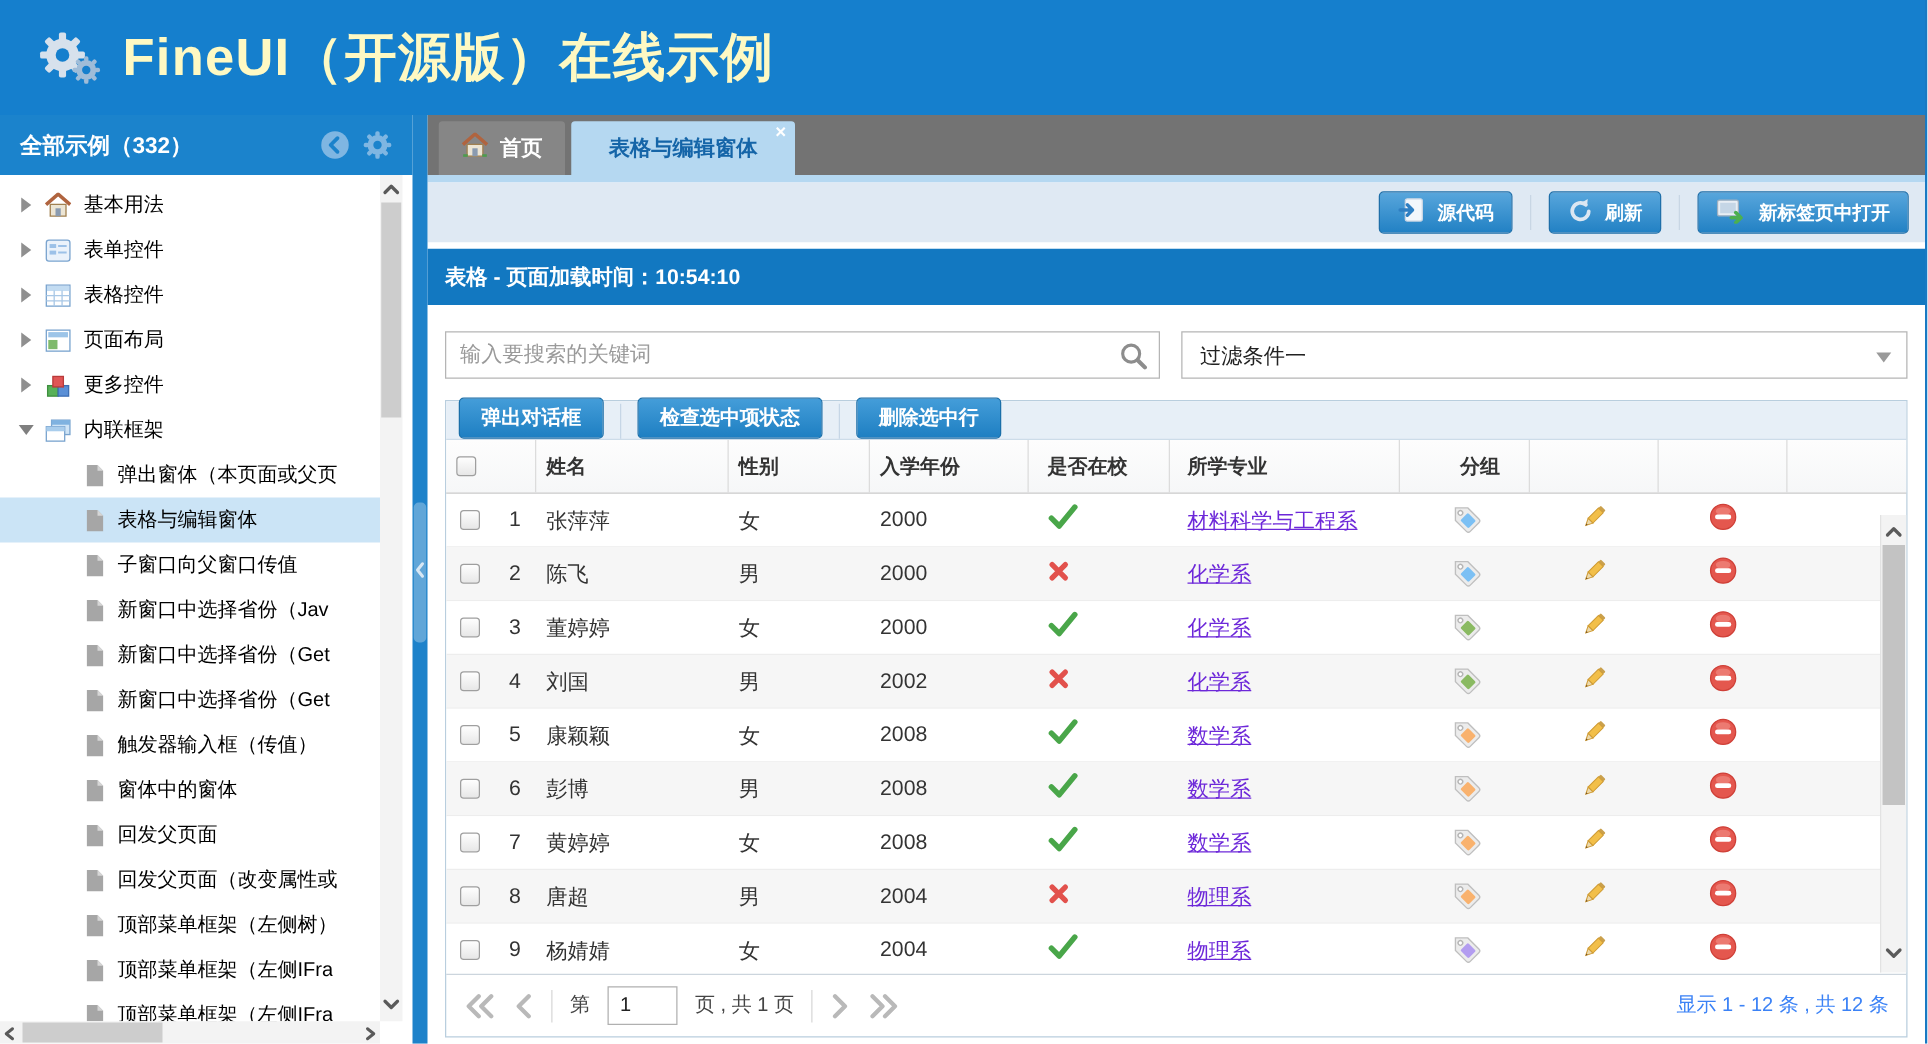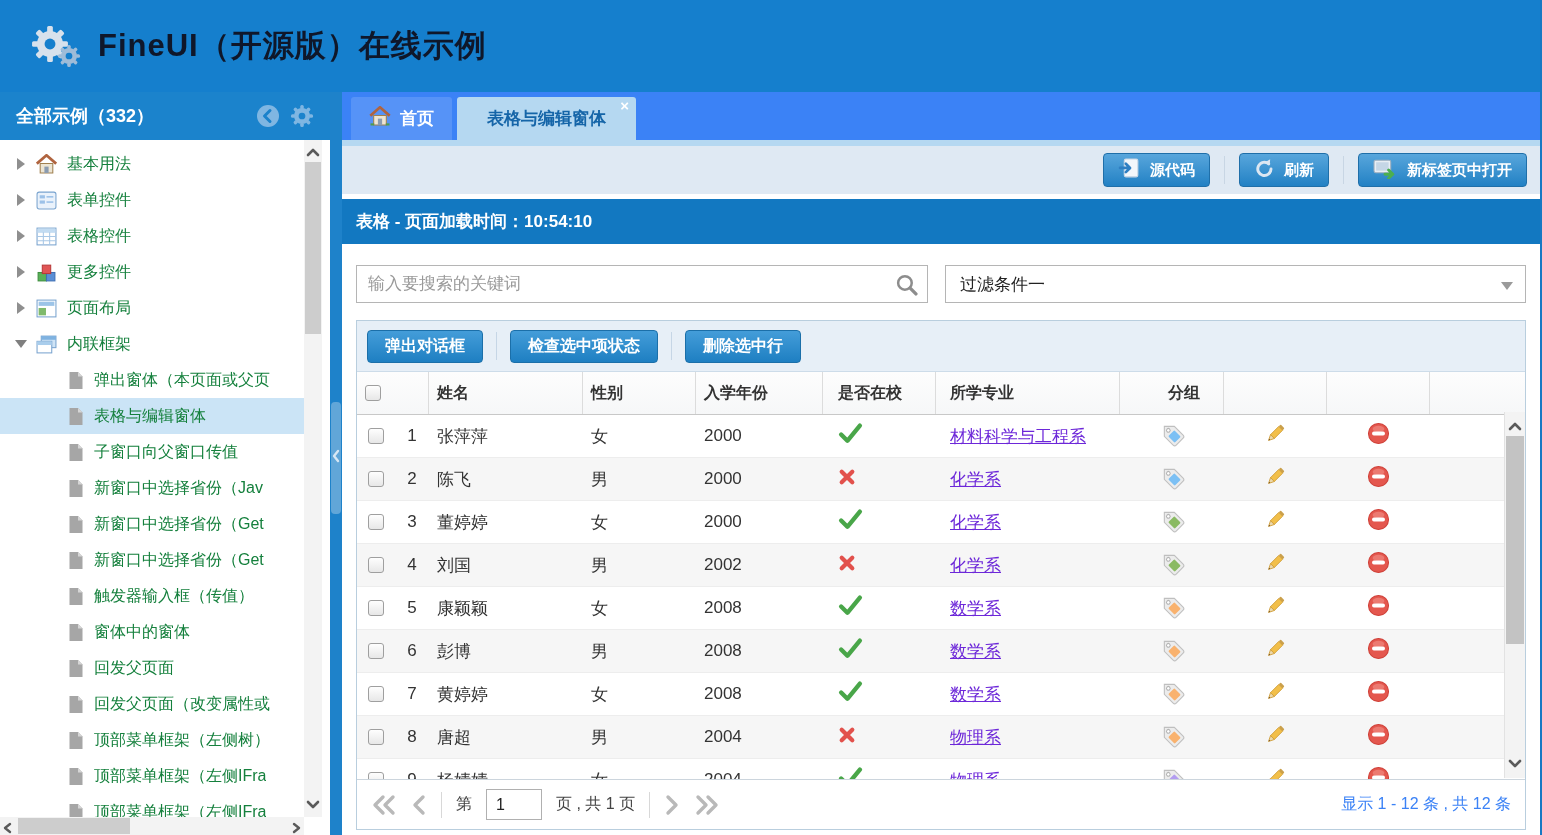--- a/index.html
+++ b/index.html
@@ -3,31 +3,31 @@
 <meta charset="utf-8">
 <style>
   * { box-sizing: border-box; margin: 0; padding: 0; }
   html,body { width:1542px; height:835px; overflow:hidden; }
   body { font-family:"Liberation Sans","DejaVu Sans",sans-serif; background:#fff; }
   .app { width:1542px; height:835px; display:flex; flex-direction:column; background:#fff; border-right:2px solid #1879c3; }
 
   
   .banner { height:92px; flex:0 0 auto; background:#157fcd; display:flex; align-items:center; padding-left:26px; }
   .banner .logo { width:56px; height:48px; display:flex; align-items:center; }
-  .banner-title { color:#0f172a; font-size:31px; font-weight:bold; margin-left:16px; letter-spacing:1px; }
+  .banner-title { color:#fef9c3; font-size:42px; font-weight:bold; margin-left:16px; letter-spacing:1px; }
 
   .layout { flex:1; display:flex; min-height:0; }
 
   
   .sidebar { width:330px; flex:0 0 auto; position:relative; background:#fff; }
   .sidebar-header { height:48px; background:#1b83cc; display:flex; align-items:center; padding:0 16px; }
   .sidebar-title { color:#fff; font-size:18px; font-weight:bold; flex:1; }
   .sidebar-header .hicon { margin-left:10px; display:flex; }
   .tree { position:absolute; top:48px; left:0; right:26px; bottom:18px; overflow:hidden; padding-top:6px; background:#fff; }
-  .tree-item { height:36px; display:flex; align-items:center; padding-left:14px; font-size:16px; color:#15803d; white-space:nowrap; }
+  .tree-item { height:36px; display:flex; align-items:center; padding-left:14px; font-size:16px; color:#000000; white-space:nowrap; }
   .tree-item.selected { background:#cbe4f6; }
   .tree-arrow { width:14px; height:14px; margin-right:8px; display:inline-flex; align-items:center; justify-content:center; flex:0 0 auto; }
   .tri-right { width:0; height:0; border-top:6px solid transparent; border-bottom:6px solid transparent; border-left:8px solid #8f8f8f; }
   .tri-down  { width:0; height:0; border-left:6px solid transparent; border-right:6px solid transparent; border-top:8px solid #7f7f7f; }
   .tree-icon { margin-right:10px; display:inline-flex; flex:0 0 auto; }
   .tree-item.child { padding-left:68px; }
   .tree-label { overflow:hidden; }
 
   
   .vscroll { position:absolute; top:48px; right:8px; width:18px; bottom:18px; background:#f3f3f3; }
@@ -38,21 +38,21 @@
   .hscroll .thumb { position:absolute; left:18px; top:1px; bottom:1px; width:112px; background:#cdcdcd; }
   .hscroll .sarrow-l { position:absolute; left:2px; top:3px; }
   .hscroll .sarrow-r { position:absolute; right:2px; top:3px; }
 
   
   .splitter { width:12px; flex:0 0 auto; background:#1e82ca; position:relative; }
   .splitter .handle { position:absolute; top:310px; left:1px; width:10px; height:112px; background:#61a6d8; border-radius:4px; display:flex; align-items:center; justify-content:center; }
 
   
   .main { flex:1; display:flex; flex-direction:column; min-width:0; background:#fff; }
-  .tabstrip { height:48px; flex:0 0 auto; background:#3b82f6; display:flex; align-items:flex-end; padding-left:9px;text-align:center; }
+  .tabstrip { height:48px; flex:0 0 auto; background:#737373; display:flex; align-items:flex-end; padding-left:9px;text-align:center; }
   .tab { height:43px; display:flex; align-items:center; font-size:17px; font-weight:bold; border-radius:3px 3px 0 0; }
   .tab-home { background:rgba(255,255,255,0.14); color:#fff; padding:0 18px; margin-right:5px; gap:9px; }
   .tab-active { background:#b5d8f1; color:#1565a8; padding:0 30px; position:relative; }
   .tab-close { position:absolute; top:1px; right:7px; color:#fff; font-size:15px; font-weight:bold; line-height:16px; }
   .understrip { height:6px; flex:0 0 auto; background:#b5d8f1; }
 
   .toolbar { height:48px; flex:0 0 auto; background:#dfe9f3; display:flex; align-items:center; justify-content:flex-end; padding-right:13px; }
   .tbtn { height:34px; display:flex; align-items:center; gap:9px; padding:0 14px; color:#fff; font-size:15px; font-weight:bold;
           background:linear-gradient(#58a6dc,#2281c4); border:1px solid #1f6fa9; border-radius:4px; }
   .tsep { width:1px; height:28px; background:#c8d6e4; margin:0 14px; }
@@ -62,21 +62,21 @@
   .content { flex:1; min-height:0; padding:21px 14px 0 14px; display:flex; flex-direction:column; }
   .search-row { height:38px; flex:0 0 auto; display:flex; gap:17px; }
   .search-box { width:572px; position:relative; }
   .search-box input { width:100%; height:38px; border:1px solid #b5b5b5; font-size:17px; padding:0 44px 0 11px; color:#333; outline:none; font-family:inherit; }
   .search-box input::placeholder { color:#9a9a9a; }
   .search-box .mag { position:absolute; right:10px; top:8px; }
   .filter { flex:1; height:38px; border:1px solid #b5b5b5; display:flex; align-items:center; padding:0 14px; font-size:17px; color:#222; position:relative; background:#fff; }
   .filter .arrow { position:absolute; right:12px; top:16px; width:0; height:0; border-left:6px solid transparent; border-right:6px solid transparent; border-top:8px solid #9a9a9a; }
 
   .grid-panel { margin-top:17px; height:510px; flex:0 0 auto; border:1px solid #b9cede; background:#fff; display:flex; flex-direction:column; position:relative; }
-  .grid-toolbar { height:51px; flex:0 0 auto; background:#e7eff7; border-bottom:1px solid #cddce9; display:flex; align-items:center; padding-left:10px; }
+  .grid-toolbar { height:31px; flex:0 0 auto; background:#e7eff7; border-bottom:1px solid #cddce9; display:flex; align-items:flex-end; padding-left:10px; }
   .gbtn { height:33px; display:flex; align-items:center; padding:0 17px; color:#fff; font-size:16px; font-weight:bold;
           background:linear-gradient(#449dd9,#1e7fc2); border:1px solid #1b6fa9; border-radius:4px; }
   .gsep { width:1px; height:28px; background:#c6d6e6; margin:0 13px; }
 
   .thead { height:43px; flex:0 0 auto; display:flex; background:linear-gradient(#fdfdfd,#f6f7f8); border-bottom:1px solid #c8c8c8; }
   .th { display:flex; align-items:center; font-size:16px; font-weight:bold; color:#333; border-right:1px solid #dcdcdc; height:100%; }
   .th.c-fill { border-right:none; }
   .tbody { flex:1; min-height:0; overflow:hidden; }
   .row { height:43px; display:flex; align-items:center; border-bottom:1px solid #ededed; background:#fff; }
   .row.alt { background:#f6f6f6; }
@@ -210,40 +210,40 @@
                 <path d="M1 9 H19 M1 13 H19 M7 5 V17 M13 5 V17" stroke="#a9c8e6"></path>
               </svg>
             </span>
             <span class="tree-label">表格控件</span>
           </div>
           <div class="tree-item">
             <span class="tree-arrow">
               <span class="tri-right"></span>
             </span>
             <span class="tree-icon">
+              <svg width="21" height="19" viewBox="0 0 20 18">
+                <rect x="1" y="1" width="18" height="16" fill="#fff" stroke="#7aa4cf"></rect>
+                <rect x="2.5" y="2.5" width="15" height="4" fill="#9cc4e8"></rect>
+                <rect x="2.5" y="8.5" width="7" height="7" fill="#7fba6c"></rect>
+              </svg>
+            </span>
+            <span class="tree-label">页面布局</span>
+          </div>
+          <div class="tree-item">
+            <span class="tree-arrow">
+              <span class="tri-right"></span>
+            </span>
+            <span class="tree-icon">
               <svg width="21" height="21" viewBox="0 0 20 20">
                 <rect x="2" y="10" width="8" height="8" fill="#58b158" stroke="#3f8f3f"></rect>
                 <rect x="10" y="10" width="8" height="8" fill="#5a8fd6" stroke="#3e6fb4"></rect>
                 <rect x="6" y="3" width="8" height="8" fill="#e05555" stroke="#b93a3a"></rect>
               </svg>
             </span>
             <span class="tree-label">更多控件</span>
-          </div>
-          <div class="tree-item">
-            <span class="tree-arrow">
-              <span class="tri-right"></span>
-            </span>
-            <span class="tree-icon">
-              <svg width="21" height="19" viewBox="0 0 20 18">
-                <rect x="1" y="1" width="18" height="16" fill="#fff" stroke="#7aa4cf"></rect>
-                <rect x="2.5" y="2.5" width="15" height="4" fill="#9cc4e8"></rect>
-                <rect x="2.5" y="8.5" width="7" height="7" fill="#7fba6c"></rect>
-              </svg>
-            </span>
-            <span class="tree-label">页面布局</span>
           </div>
           <div class="tree-item">
             <span class="tree-arrow">
               <span class="tri-down"></span>
             </span>
             <span class="tree-icon">
               <svg width="21" height="19" viewBox="0 0 20 18">
                 <rect x="5" y="1" width="14" height="11" fill="#cfe4f6" stroke="#7aa4cf"></rect>
                 <rect x="5" y="1" width="14" height="3.5" fill="#7fb2e0"></rect>
                 <rect x="1" y="6" width="14" height="11" fill="#fff" stroke="#7aa4cf"></rect>

